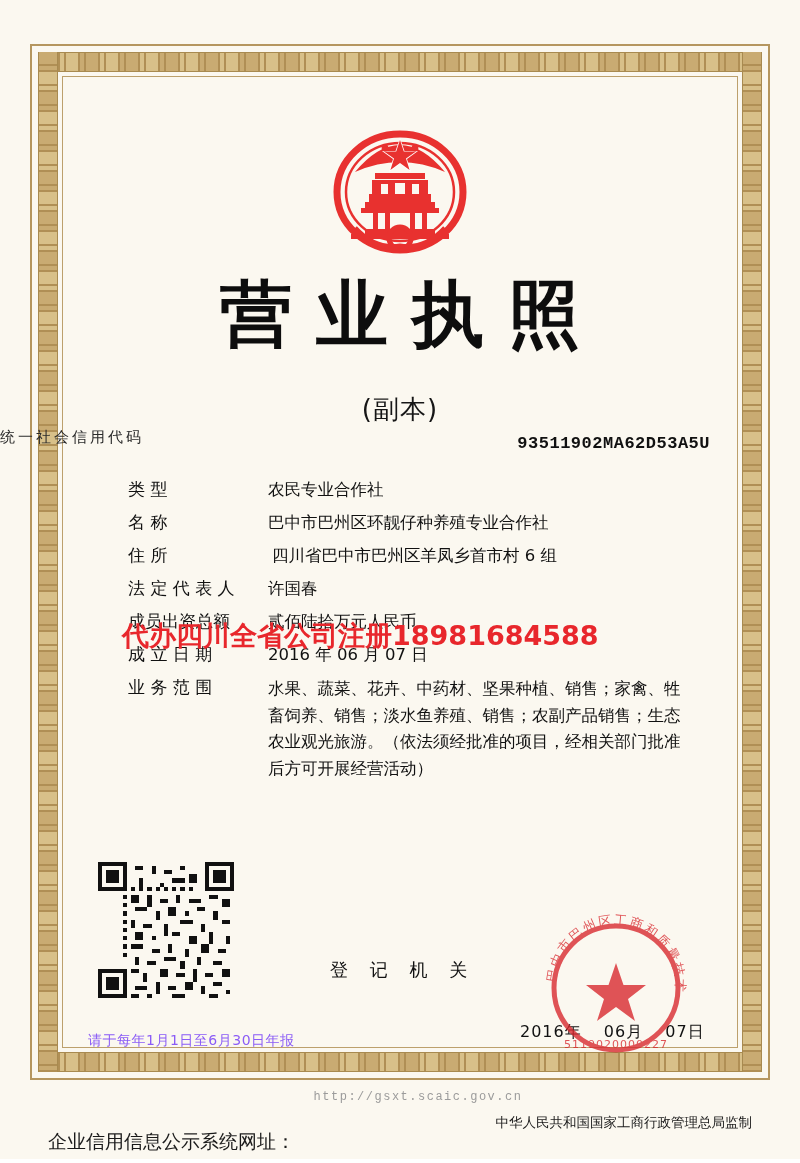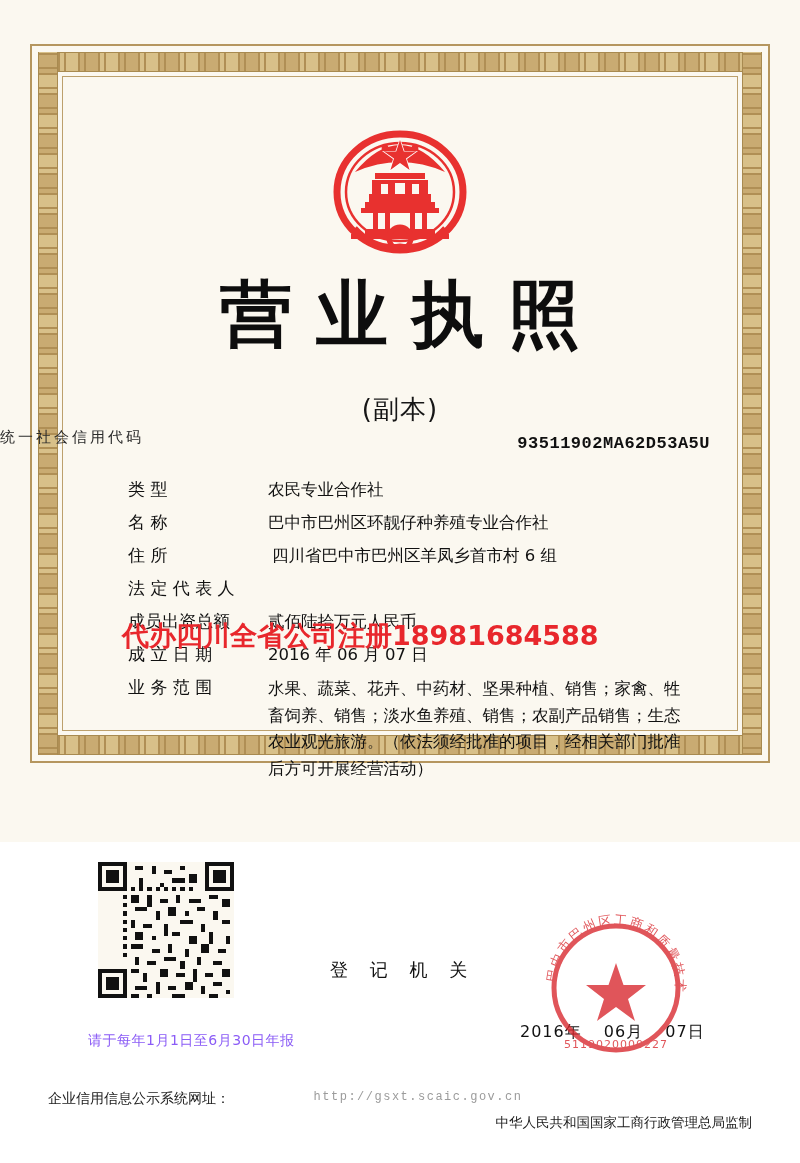--- a/index.html
+++ b/index.html
@@ -9,21 +9,21 @@
   }
   body {
     width: 800px;
     height: 1163px;
     font-family: "Liberation Serif", serif;
     overflow: hidden;
   }
   .page {
     position: relative;
     width: 800px;
-    height: 842px;
+    height: 1159px;
     background: #fbf8f0;
   }
   .frame-a {
     position: absolute;
     left: 30px;
     top: 44px;
     right: 30px;
     bottom: 79px;
     border: 2px solid #b5965f;
     box-sizing: border-box;
@@ -240,23 +240,23 @@
     text-align: center;
     font-family: "Liberation Mono", monospace;
     font-size: 12px;
     color: #9b9b9b;
     letter-spacing: 1.5px;
     margin-left: 36px;
   }
   .footer-left {
     position: absolute;
     left: 48px;
-    top: 1090px;
-    font-family: "DejaVu Sans", sans-serif;
-    font-size: 14px;
+    top: 1129px;
+    font-family: "DejaVu Sans", sans-serif;
+    font-size: 19px;
     color: #1a1a1a;
   }
   .footer-right {
     position: absolute;
     right: 48px;
     top: 1114px;
     font-family: "DejaVu Sans", sans-serif;
     font-size: 13.5px;
     color: #1a1a1a;
   }
@@ -341,20 +341,21 @@
     <div class="row">
       <div class="label lbl-sp2">名        称</div>
       <div class="value">巴中市巴州区环靓仔种养殖专业合作社</div>
     </div>
     <div class="row addr">
       <div class="label lbl-sp2">住        所</div>
       <div class="value">四川省巴中市巴州区羊凤乡首市村 6 组</div>
     </div>
     <div class="row">
       <div class="label lbl-sp5">法 定 代 表 人</div>
+      <div class="value">许国春</div>
     </div>
     <div class="row">
       <div class="label lbl-sp6">成员出资总额</div>
       <div class="value">贰佰陆拾万元人民币</div>
     </div>
     <div class="row">
       <div class="label lbl-sp5">成 立 日 期</div>
       <div class="value">2016 年 06 月 07 日</div>
     </div>
     <div class="row biz">

